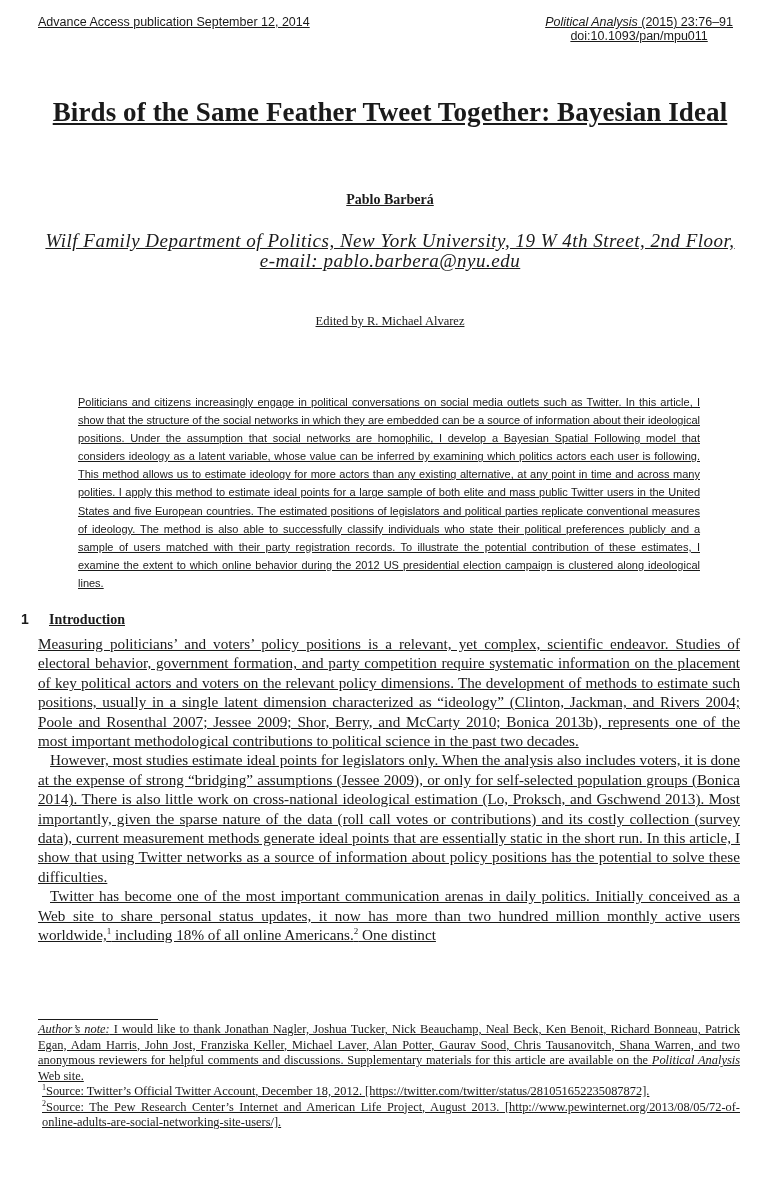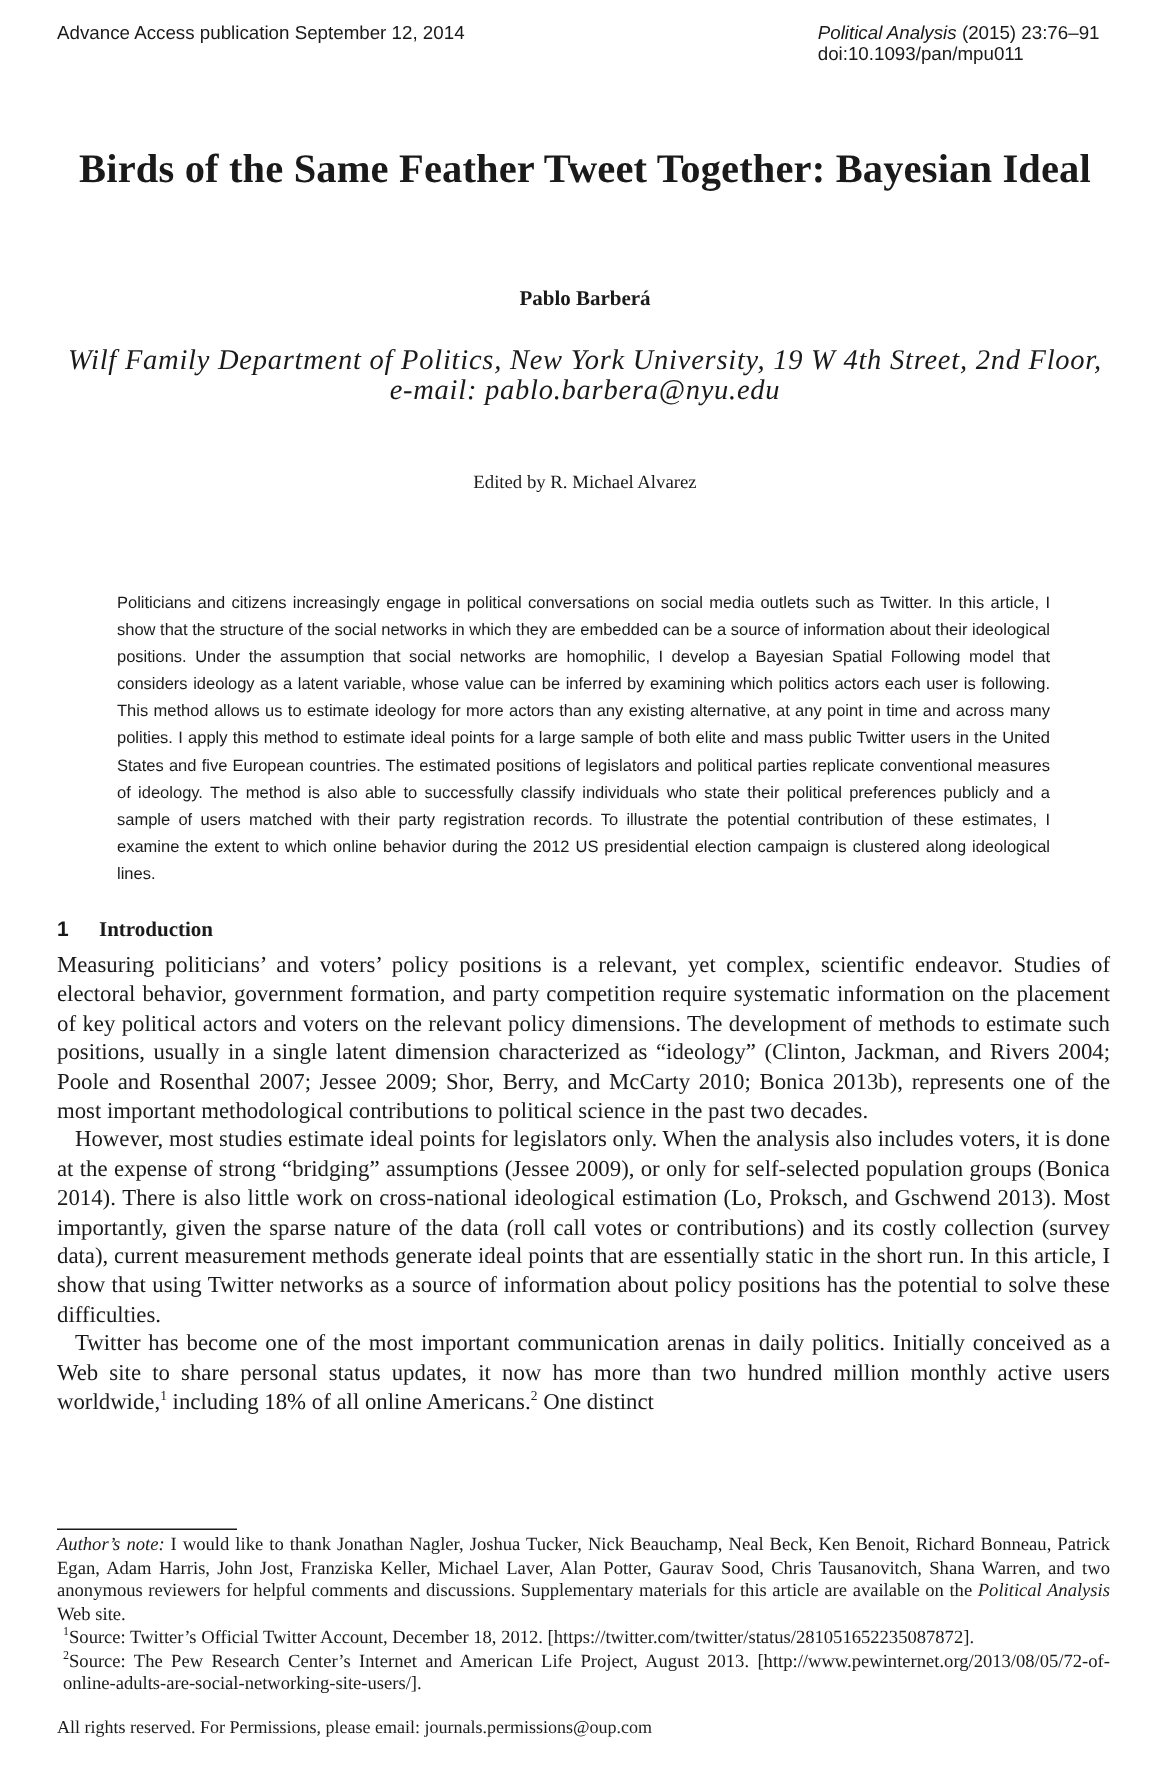--- a/index.html
+++ b/index.html
@@ -1,32 +1,32 @@
 <!DOCTYPE html>
 <html><head>
   <meta charset="utf-8">
   <style>
     html, body { margin: 0; padding: 0; background: #ffffff; }
     body { width: 772px; height: 1178px; position: relative; overflow: hidden; color: #1a1a1a; }
     .sans { font-family: "Liberation Sans", sans-serif; }
     .serif { font-family: "Liberation Serif", serif; }
-    .abs { position: absolute; }
+    .abs { position: absolute; text-decoration: underline; }
 
     .hdr-left { left: 38px; top: 15px; font-size: 12.5px; }
-    .hdr-right { right: 39px; top: 15px; font-size: 12.5px; text-align: left; line-height: 14px; }
+    .hdr-right { right: 39px; top: 15px; font-size: 12.5px; text-align: center; line-height: 14px; }
     .hdr-right .it { font-style: italic; }
 
     .title { left: 40px; width: 700px; top: 99px; text-align: center; font-size: 27px; font-weight: bold; line-height: 27px; letter-spacing: 0.1px; }
     .author { left: 40px; width: 700px; top: 192px; text-align: center; font-size: 14px; font-weight: bold; }
     .affil { left: 40px; width: 700px; top: 231px; text-align: center; font-size: 19px; font-style: italic; line-height: 20px; letter-spacing: 0.5px; }
     .editor { left: 40px; width: 700px; top: 314px; text-align: center; font-size: 12.5px; }
 
     .abstract { left: 78px; width: 622px; top: 393px; font-size: 11px; line-height: 18.1px; text-align: justify; }
 
-    .sec { left: 38px; top: 611px; font-size: 14px; font-weight: bold; }
+    .sec { left: 21px; top: 611px; font-size: 14px; font-weight: bold; }
     .sec .num { font-family: "Liberation Sans", sans-serif; display: inline-block; width: 28px; }
     .sec .lbl { font-family: "Liberation Serif", serif; }
 
     .body { left: 38px; width: 702px; top: 634px; font-size: 15.2px; line-height: 19.4px; text-align: justify; }
     .body p { margin: 0; }
     .body p + p { text-indent: 12px; }
     .body sup { font-size: 9px; line-height: 0; vertical-align: 6px; }
 
     .fn-rule { left: 38px; top: 1019px; width: 120px; height: 1px; background: #1a1a1a; }
     .footnotes { left: 38px; width: 702px; top: 1022px; font-size: 12.4px; line-height: 15.5px; text-align: justify; }
@@ -73,14 +73,13 @@
 
 <div class="abs fn-rule"></div>
 
 <div class="abs serif footnotes">
   <p><span class="it">Author’s note:</span><span> I would like to thank Jonathan Nagler, Joshua Tucker, Nick Beauchamp, Neal Beck, Ken Benoit, Richard Bonneau, Patrick Egan, Adam Harris, John Jost, Franziska Keller, Michael Laver, Alan Potter, Gaurav Sood, Chris Tausanovitch, Shana Warren, and two anonymous reviewers for helpful comments and discussions. Supplementary materials for this article are available on the </span><span class="it">Political Analysis</span><span> Web site.</span></p>
   <p class="fn"><sup>1</sup><span>Source: Twitter’s Official Twitter Account, December 18, 2012. [https://twitter.com/twitter/status/281051652235087872].</span></p>
   <p class="fn"><sup>2</sup><span>Source: The Pew Research Center’s Internet and American Life Project, August 2013. [http://www.pewinternet.org/2013/08/05/72-of-online-adults-are-social-networking-site-users/].</span></p>
 </div>
 
 <div class="abs serif copyright">
-  <div>All rights reserved. For Permissions, please email: journals.permissions@oup.com</div>
 </div>
 
 </body></html>

